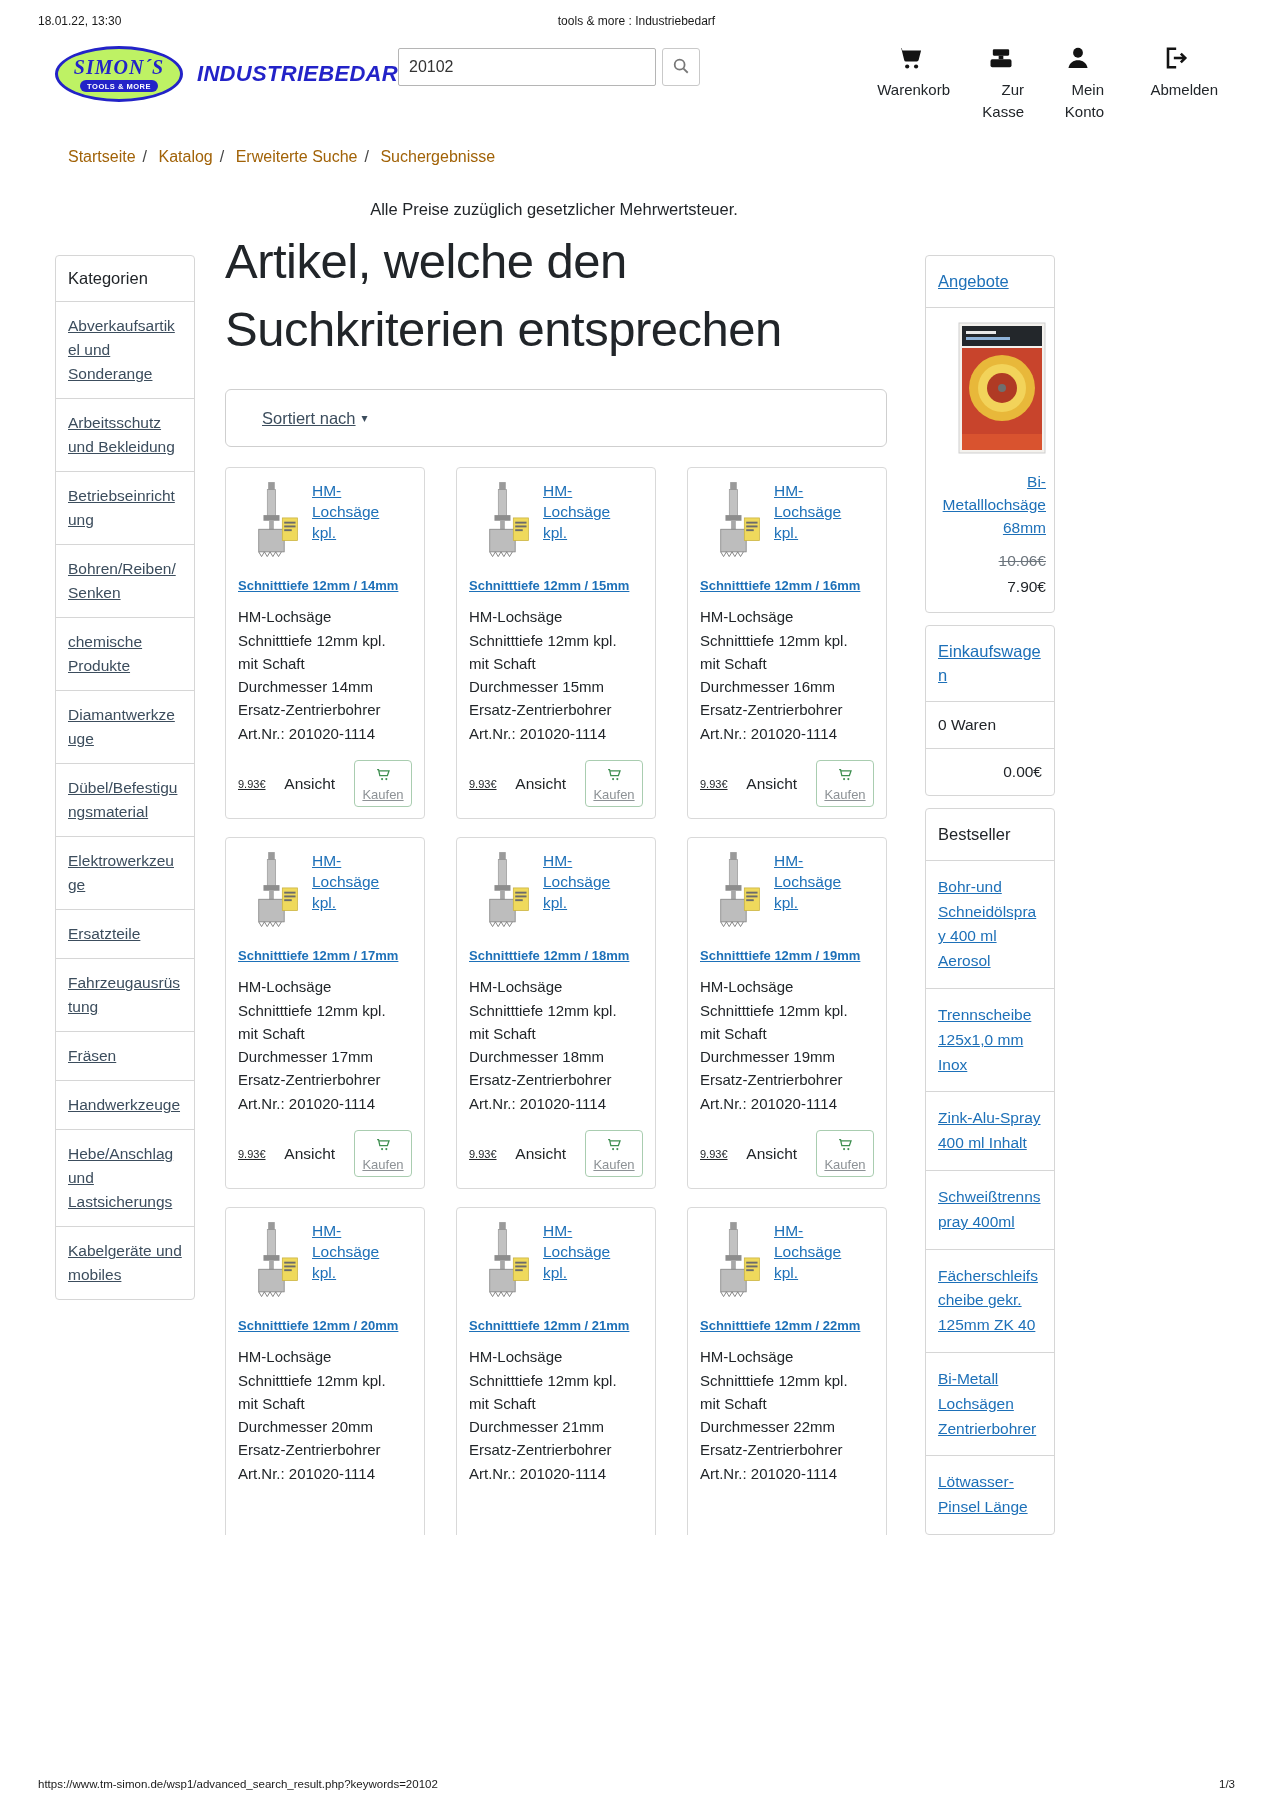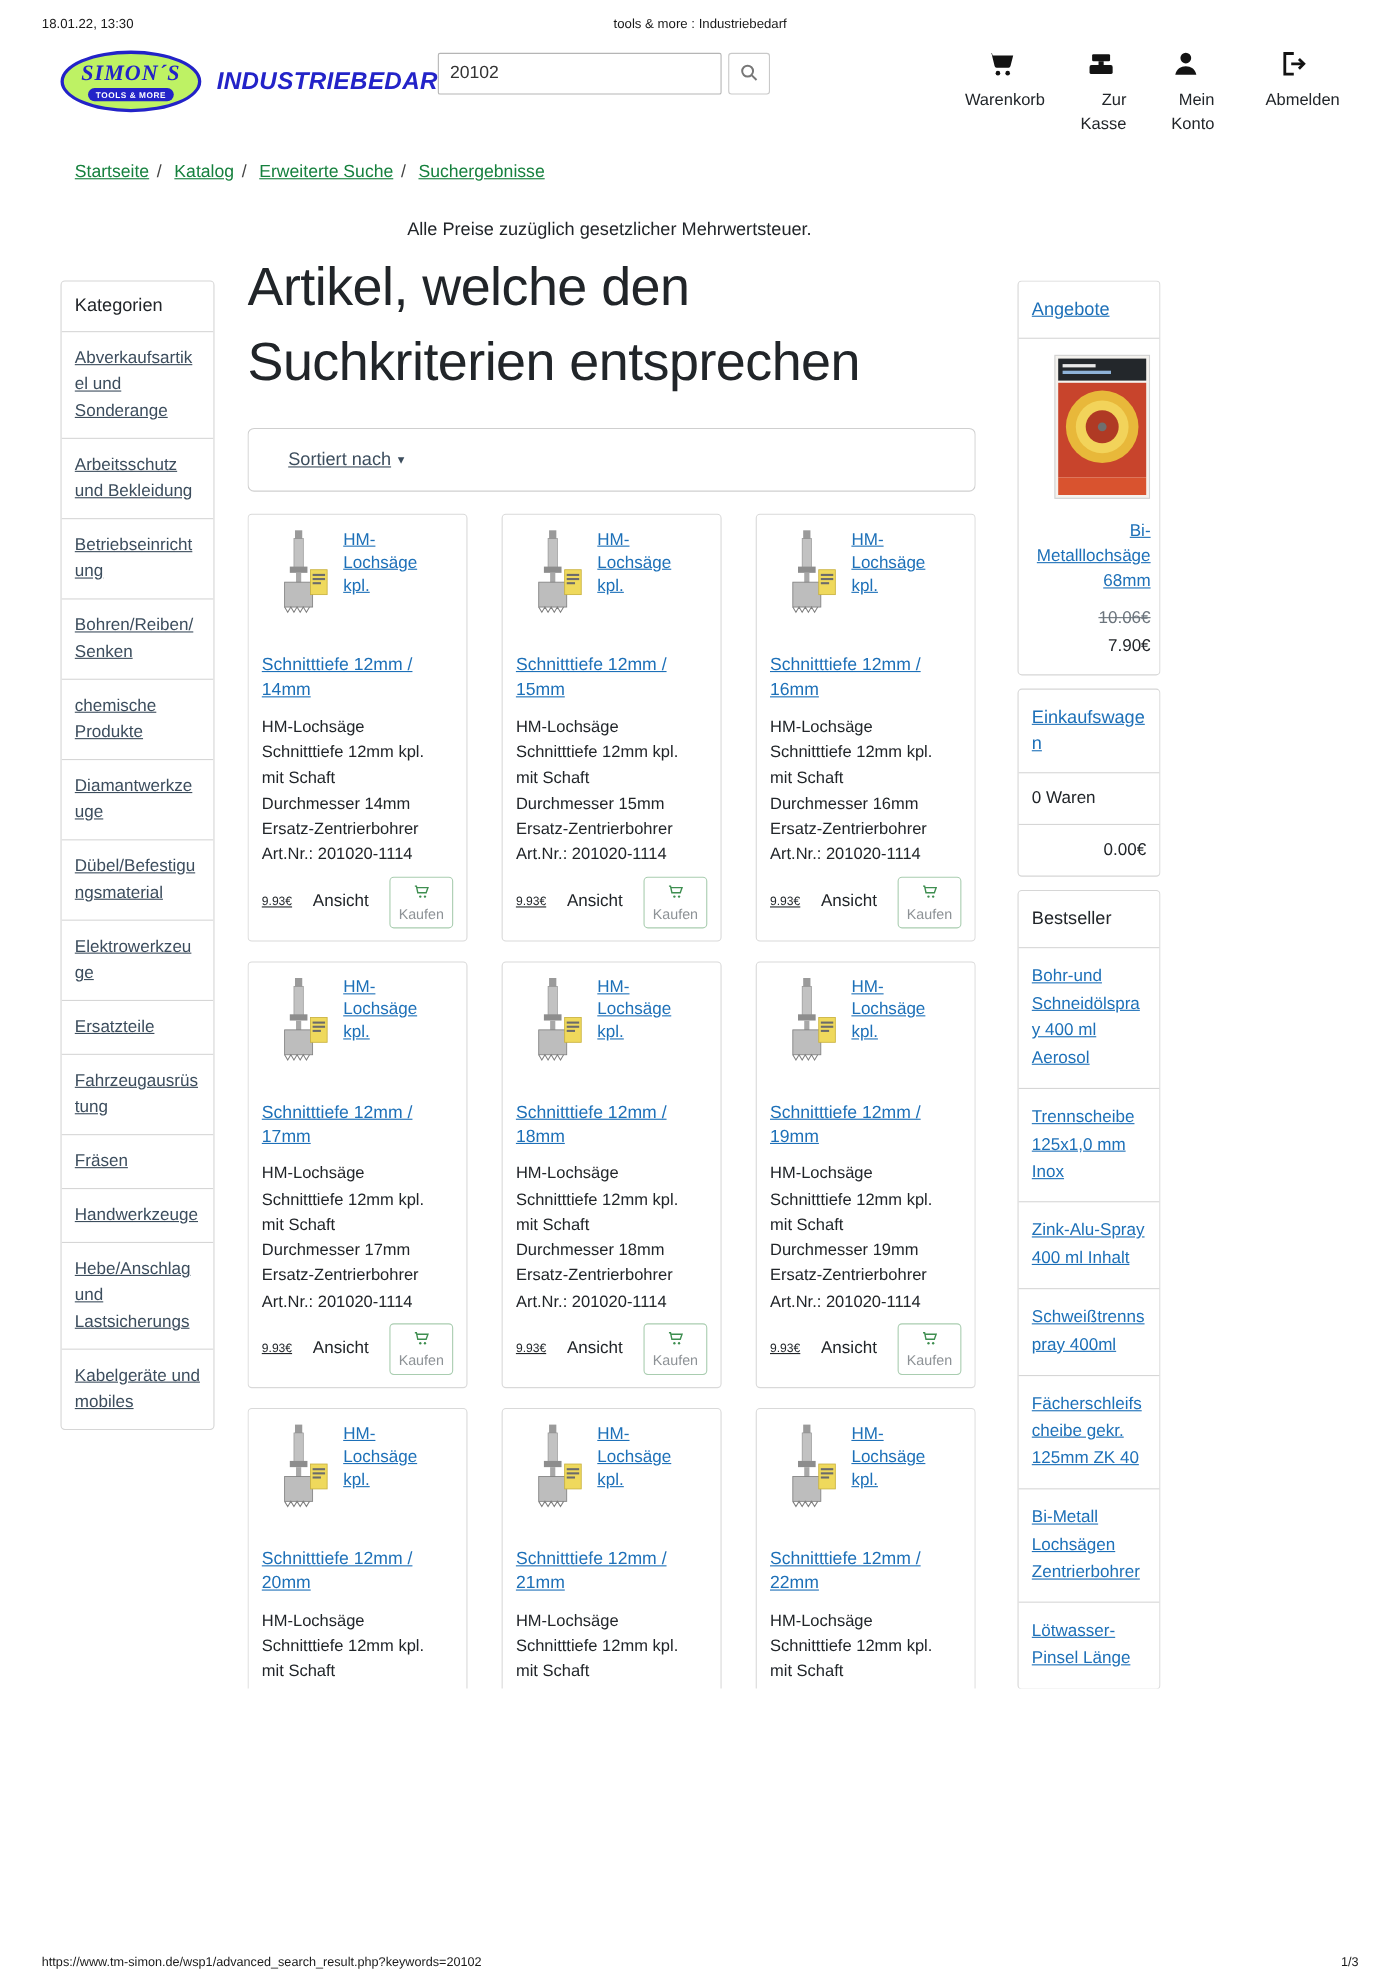--- a/index.html
+++ b/index.html
@@ -29,21 +29,21 @@
   .top-nav { position: absolute; right: 0; top: 4px; display: flex; gap: 28px; align-items: flex-start; }
   .nav-item { display: flex; flex-direction: column; align-items: center; gap: 3px; cursor: pointer; }
   .nav-label { font-size: 15px; text-align: right; line-height: 1.45; }
   .nav-item.w-cart .nav-label { width: 80px; }
   .nav-item.w-kasse .nav-label { width: 46px; }
   .nav-item.w-konto .nav-label { width: 52px; }
   .nav-item.w-out .nav-label { width: 86px; }
 
   
   .breadcrumb { position: absolute; top: 148px; left: 68px; font-size: 16px; }
-  .crumb-link { color: #15803d; text-decoration: underline; }
+  .crumb-link { color: #a16207; }
   .sep { color: #444; margin: 0 7px; }
   .crumb:last-child .sep { display: none; }
   .notice { position: absolute; top: 200px; left: 0; width: 1108px; text-align: center; font-size: 16.5px; }
 
   
   .sidebar-left { position: absolute; left: 55px; top: 255px; width: 140px; border: 1px solid #d6d6d6; border-radius: 4px; max-height: 1280px; overflow: hidden; }
   .side-title { padding: 13px 12px; font-size: 16.5px; border-bottom: 1px solid #d6d6d6; }
   .cat-item { display: block; padding: 12px; font-size: 15.5px; color: #3c4d5d; text-decoration: underline; border-bottom: 1px solid #d6d6d6; line-height: 1.55; overflow-wrap: anywhere; }
   .cat-item:last-child { border-bottom: none; }
 
@@ -52,27 +52,27 @@
   .main-title { font-size: 49px; font-weight: 300; line-height: 1.38; letter-spacing: -.5px; color: #212529; }
   .sort-box { margin-top: 26px; border: 1px solid #cfcfcf; border-radius: 6px; height: 58px; display: flex; align-items: center; padding-left: 36px; }
   .sort-link { font-size: 16.5px; color: #3c4d5d; text-decoration: underline; }
   .sort-caret { margin-left: 6px; color: #3c4d5d; font-size: 12px; text-decoration: none; }
 
   .grid { margin-top: 20px; display: grid; grid-template-columns: repeat(3, 200px); gap: 18px 31px; }
   .card { border: 1px solid #d9d9d9; border-radius: 4px; padding: 11px 12px; display: flex; flex-direction: column; min-height: 352px; }
   .card-top { display: flex; gap: 8px; }
   .prod-img svg { display: block; }
   .name1 { width: 82px; font-size: 15.5px; line-height: 1.35; color: #1d70b8; text-decoration: underline; margin-top: 2px; overflow-wrap: anywhere; }
-  .name2 { display: block; margin-top: 23px; font-size: 16px; font-weight: normal; color: #1d70b8; text-decoration: underline; line-height: 1.4; }
+  .name2 { display: block; margin-top: 6px; font-size: 13px; font-weight: bold; color: #1d70b8; text-decoration: underline; line-height: 1.4; }
   .pdesc { margin-top: 10px; font-size: 15px; line-height: 1.55; white-space: pre-line; }
   .card-actions { margin-top: auto; display: flex; align-items: center; justify-content: space-between; padding-top: 8px; }
   .price { font-size: 11px; text-decoration: underline; }
   .view-btn { background: none; border: none; font-size: 15.5px; color: #212529; font-family: inherit; cursor: pointer; padding: 0; }
   .buy-btn { width: 58px; height: 47px; border: 1px solid #a9cdb0; border-radius: 4px; background: #fff; display: flex; flex-direction: column; align-items: center; justify-content: center; gap: 1px; cursor: pointer; }
-  .buy-label { font-size: 13px; color: #8d9296; }
+  .buy-label { font-size: 13px; color: #8d9296; text-decoration: underline; }
 
   
   .sidebar-right { position: absolute; left: 913px; top: 255px; width: 142px; max-height: 1280px; overflow: hidden; padding-left: 12px; }
   .box { border: 1px solid #d6d6d6; border-radius: 4px; margin-bottom: 12px; background: #fff; }
   .box-header { padding: 13px 12px; font-size: 16.5px; border-bottom: 1px solid #d6d6d6; line-height: 1.5; overflow-wrap: anywhere; }
   .box-header.link { color: #1d70b8; text-decoration: underline; cursor: pointer; display: block; }
   .offer-content { padding: 14px 8px 16px; text-align: right; }
   .offer-name { display: inline-block; margin-top: 12px; font-size: 15.5px; color: #1d70b8; text-decoration: underline; line-height: 1.5; overflow-wrap: anywhere; }
   .old-price { margin-top: 12px; font-size: 15.5px; color: #6c757d; text-decoration: line-through; }
   .offer-price { margin-top: 8px; font-size: 15.5px; }

